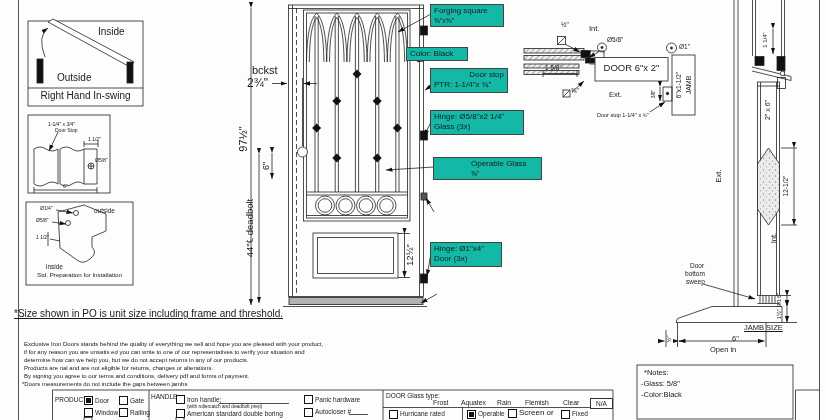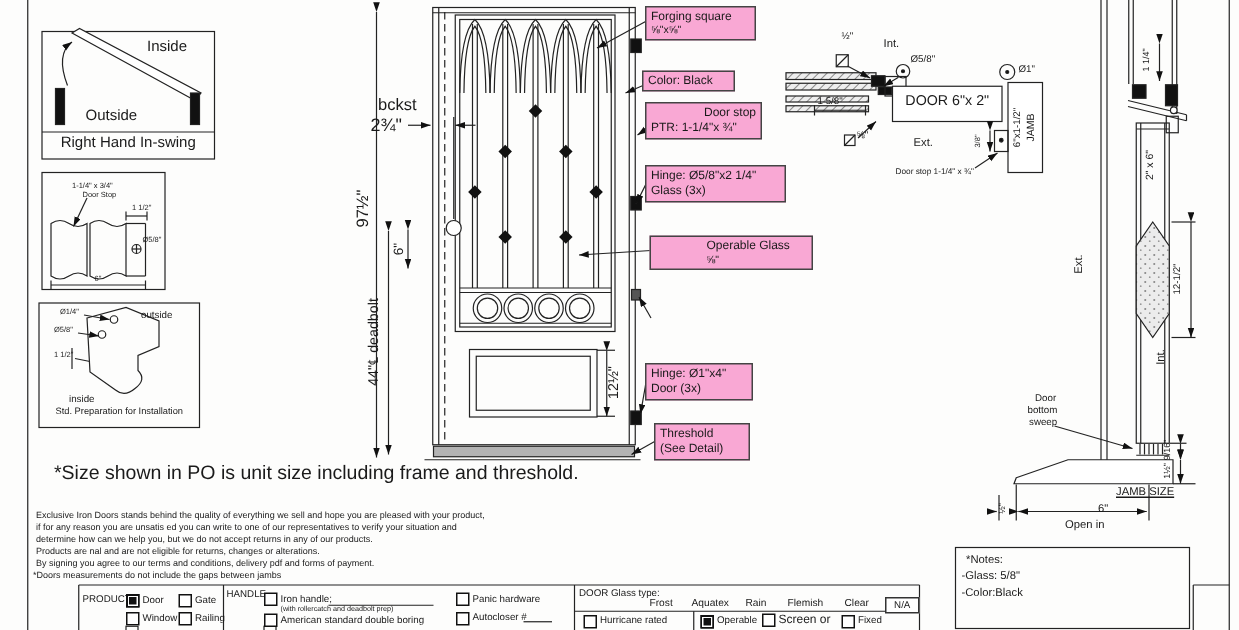--- a/index.html
+++ b/index.html
@@ -1,20 +1,20 @@
 <!DOCTYPE html>
 <html><head>
 <meta charset="utf-8">
 <style>
   html,body{margin:0;padding:0;width:826px;height:420px;overflow:hidden;background:#fff;}
   #sheet{position:relative;width:826px;height:420px;background:#fdfdfc;font-family:"Liberation Sans",sans-serif;color:#1a1a1a;}
   svg{position:absolute;left:0;top:0;}
   .t{position:absolute;white-space:nowrap;line-height:1.15;color:#1a1a1a;}
   .rc{position:absolute;white-space:nowrap;line-height:1;transform:translate(-50%,-50%) rotate(-90deg);}
-  .co{position:absolute;border:1px solid #444;background:#f9a8d4;font-size:8px;line-height:1.3;padding:1px 3px;}
+  .co{position:absolute;border:1px solid #444;background:#14b8a6;font-size:8px;line-height:1.3;padding:1px 3px;}
   .co span{display:block;white-space:nowrap;}
   .cb{position:absolute;width:7px;height:7px;border:1px solid #111;background:#fff;}
   .cb.on{background:#111;box-shadow:inset 0 0 0 1px #fff;}
   .bx{position:absolute;border:1px solid #333;background:#fff;}
   .ctr{text-align:center;}
   .fine{font-size:6px;line-height:1.32;}
 </style>
 </head>
 <body>
 
@@ -288,42 +288,38 @@
 <div class="t" style="left:247px;top:77px;font-size:12px;">2¾"</div>
 <div class="rc" style="left:243px;top:139px;font-size:11px;">97½"</div>
 <div class="rc" style="left:266px;top:166px;font-size:9px;">6"</div>
 <div class="rc" style="left:250px;top:228px;font-size:9.5px;">44"℄ deadbolt</div>
 <div class="rc" style="left:410px;top:255px;font-size:9.5px;">12½"</div>
 
 <div class="co" style="left:430px;top:4px;width:66px;">
   <span>Forging square</span>
       <span style="font-size:7px;">⅝"x⅝"</span>
 </div>
-<div class="co" style="left:428px;top:47px;width:54px;">
+<div class="co" style="left:406px;top:47px;width:54px;">
   <span>Color: Black</span>
 </div>
 <div class="co" style="left:430px;top:68px;width:70px;">
   <span style="text-align:right;">Door stop</span>
       <span>PTR: 1-1/4"x ¾"</span>
 </div>
 <div class="co" style="left:430px;top:110px;width:86px;">
   <span>Hinge: Ø5/8"x2 1/4"</span>
       <span>Glass (3x)</span>
 </div>
 <div class="co" style="left:433px;top:157px;width:67px;padding-left:37px;">
   <span>Operable Glass</span>
       <span style="font-size:7px;">⅝"</span>
 </div>
 <div class="co" style="left:430px;top:242px;width:64px;">
   <span>Hinge: Ø1"x4"</span>
       <span>Door (3x)</span>
-</div>
-<div class="co" style="left:436px;top:282px;width:56px;">
-  <span>Threshold</span>
-      <span>(See Detail)</span>
 </div>
 
 <div class="t" style="left:561px;top:21px;font-size:6.5px;">½"</div>
 <div class="t" style="left:589px;top:25px;font-size:7.5px;">Int.</div>
 <div class="t" style="left:607px;top:36px;font-size:6.5px;">Ø5/8"</div>
 <div class="t" style="left:545px;top:64px;font-size:6.5px;">1 5/8"</div>
 <div class="t ctr" style="left:595px;top:63px;width:73px;font-size:9.5px;">DOOR 6"x 2"</div>
 <div class="t" style="left:571px;top:87px;font-size:6.5px;">⅝"</div>
 <div class="t" style="left:609px;top:91px;font-size:7.5px;">Ext.</div>
 <div class="t" style="left:679px;top:43px;font-size:6.5px;">Ø1"</div>
@@ -344,21 +340,21 @@
 <div class="rc" style="left:779px;top:313.5px;font-size:6px;">1½"</div>
 <div class="rc" style="left:669px;top:339px;font-size:6px;">½"</div>
 <div class="t" style="left:744px;top:324px;font-size:7.5px;text-decoration:underline;">JAMB SIZE</div>
 <div class="t" style="left:732px;top:335px;font-size:7.5px;">6"</div>
 <div class="t" style="left:710px;top:346px;font-size:7.5px;">Open in</div>
 
 <div class="t" style="left:644px;top:369px;font-size:7.5px;">*Notes:</div>
 <div class="t" style="left:641px;top:380px;font-size:7.5px;">-Glass: 5/8"</div>
 <div class="t" style="left:641px;top:391px;font-size:7.5px;">-Color:Black</div>
 
-<div class="t" style="left:36px;top:308px;font-size:13px;">*Size shown in PO is unit size including frame and threshold.</div>
+<div class="t" style="left:14px;top:308px;font-size:10px;text-decoration:underline;">*Size shown in PO is unit size including frame and threshold.</div>
 <div class="t fine" style="left:24px;top:341px;">Exclusive Iron Doors stands behind the quality of everything we sell and hope you are pleased with your product,</div>
 <div class="t fine" style="left:24px;top:349px;">if for any reason you are unsatis ed you can write to one of our representatives to verify your situation and</div>
 <div class="t fine" style="left:24px;top:357px;">determine how can we help you, but we do not accept returns in any of our products.</div>
 <div class="t fine" style="left:24px;top:365px;">Products are  nal and are not eligible for returns, changes or alterations.</div>
 <div class="t fine" style="left:24px;top:373px;">By signing you agree to our terms and conditions, delivery pdf and forms of payment.</div>
 <div class="t fine" style="left:22px;top:381px;">*Doors measurements do not include the gaps between jambs</div>
 
 <div class="t" style="left:55px;top:396px;font-size:6.5px;">PRODUCT:</div>
 <span class="cb on" style="left:84px;top:396px;"></span>
 <div class="t" style="left:95px;top:397px;font-size:6.5px;">Door</div>

